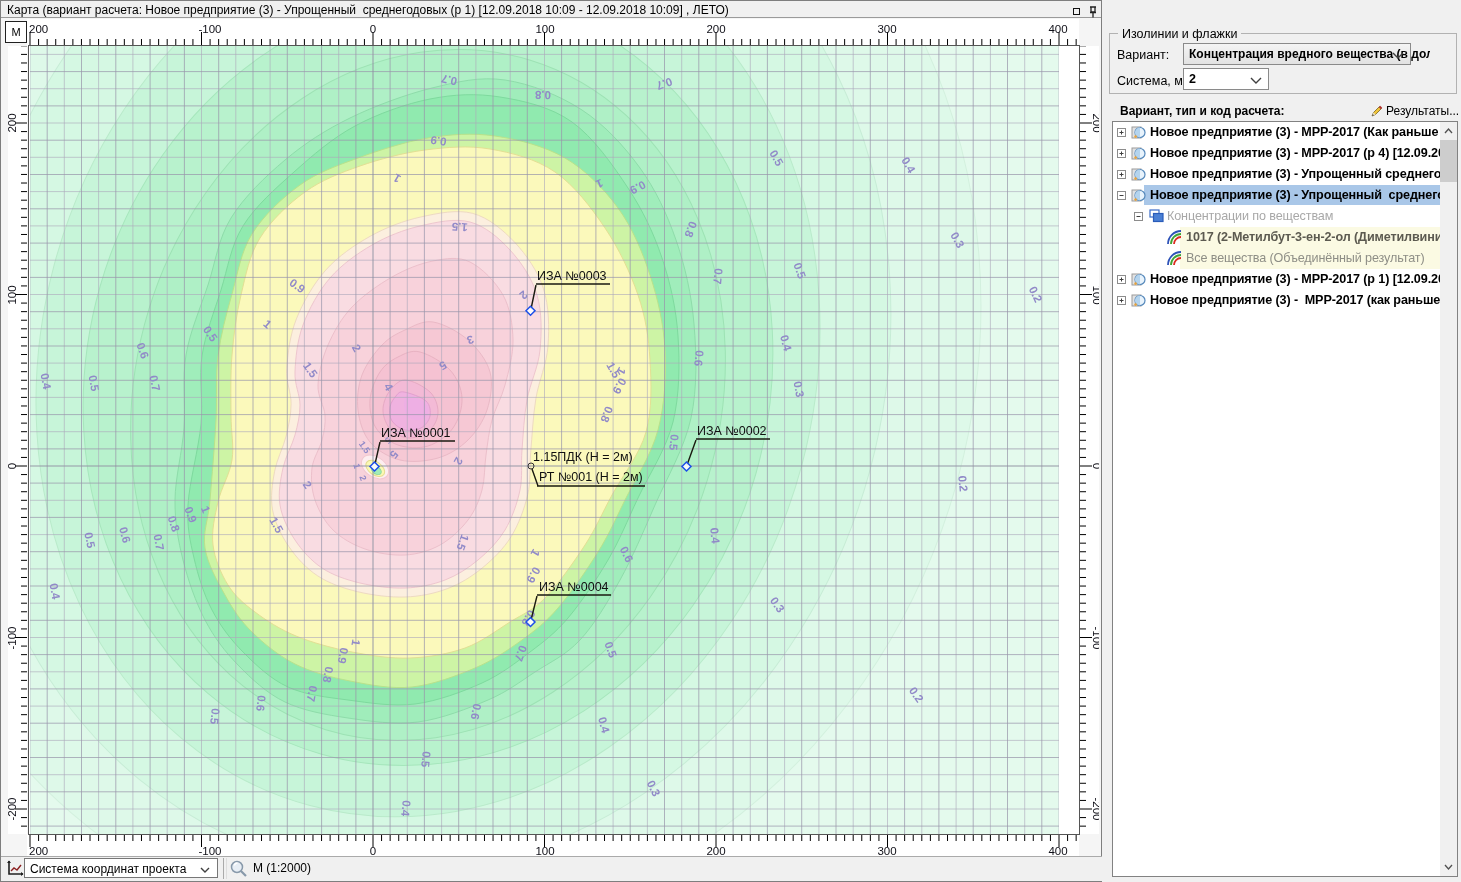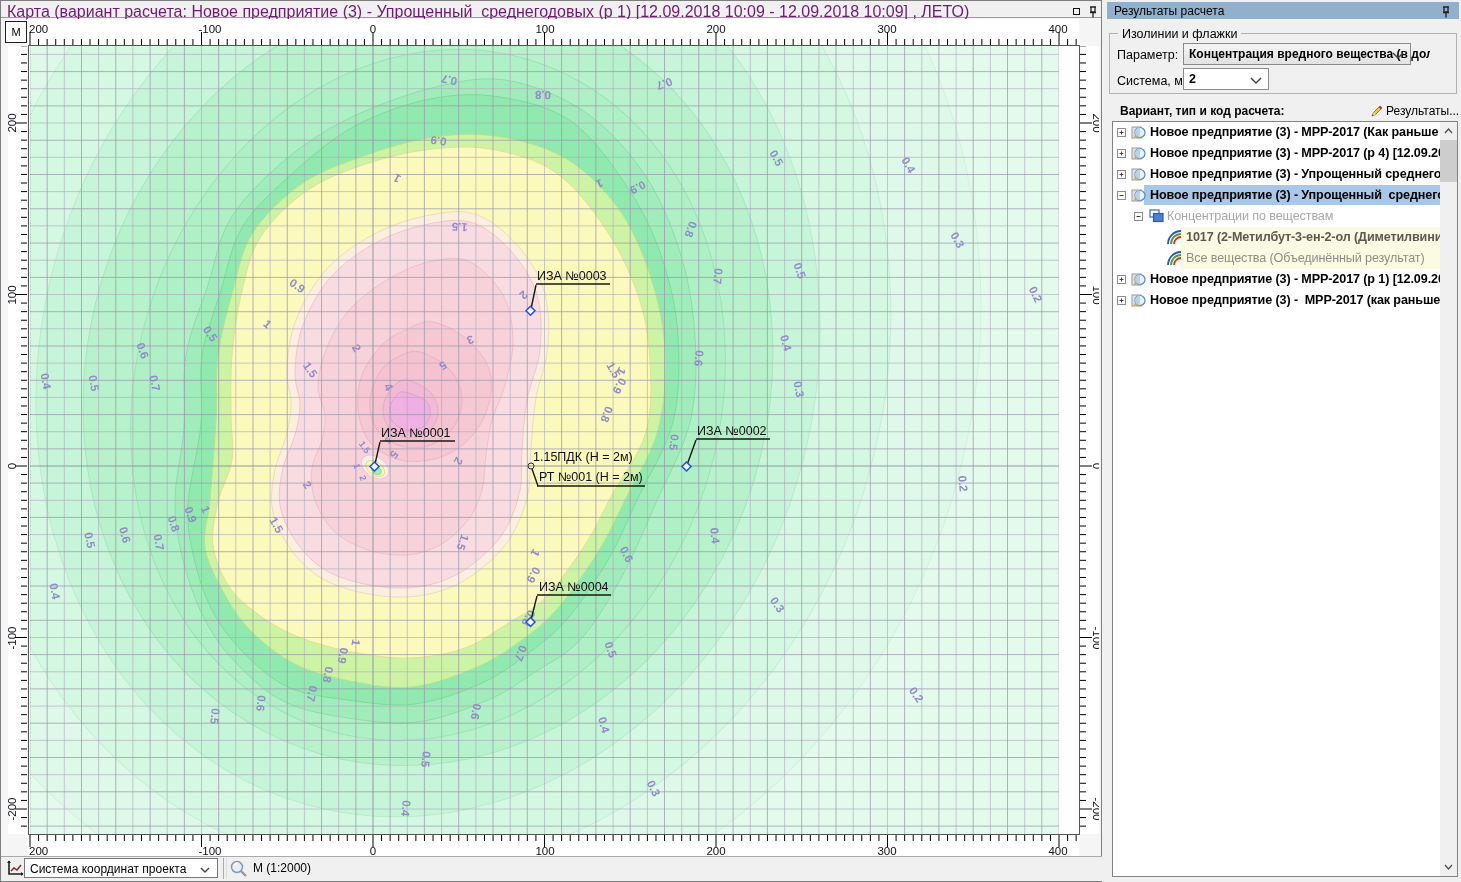--- a/index.html
+++ b/index.html
@@ -1,21 +1,21 @@
 <!DOCTYPE html>
 <html><head><meta charset="utf-8"><style>
 *{margin:0;padding:0;box-sizing:border-box}
 html,body{width:1461px;height:882px;overflow:hidden;background:#f0f0f0;font-family:"Liberation Sans",sans-serif}
 .trow{position:absolute;font-size:12.6px;letter-spacing:-0.12px;white-space:pre;color:#000}
 .trow.b{font-weight:bold}
 </style></head><body>
 
 <div style="position:absolute;left:0;top:0;width:1102px;height:882px;background:#f5f5f5;border:1px solid #7e7e7e">
   <div style="position:absolute;left:0px;top:0px;width:1100px;height:17px;background:#f0f0f0;border-bottom:1px solid #9a9a9a;">
-    <div style="position:absolute;left:6px;top:2px;font-size:16px;color:#701a75;white-space:pre">Карта (вариант расчета: Новое предприятие (3) - Упрощенный  среднегодовых (р 1) [12.09.2018 10:09 - 12.09.2018 10:09] , ЛЕТО)</div>
+    <div style="position:absolute;left:6px;top:2px;font-size:12px;color:#000000;white-space:pre">Карта (вариант расчета: Новое предприятие (3) - Упрощенный  среднегодовых (р 1) [12.09.2018 10:09 - 12.09.2018 10:09] , ЛЕТО)</div>
     <div style="position:absolute;left:1072px;top:7px;width:7px;height:7px;border:1.5px solid #101010"></div>
     <div style="position:absolute;left:1087px;top:3px"><svg width="10" height="12" viewBox="0 0 10 12">
           <path d="M2,1h6M3,1v5h4V1M2,6.5h6M5,6.5v5" stroke="#202020" stroke-width="1.3" fill="none"></path>
         </svg></div>
   </div>
 </div>
 <svg width="1050" height="788" viewBox="0 0 1050 788" style="position:absolute;left:29px;top:46px">
 <defs>
       <clipPath id="fld">
         <rect x="1" y="0" width="1029" height="788"></rect>
@@ -213,30 +213,24 @@
   <div style="position:absolute;left:225px;top:1px;width:1px;height:21px;background:#ddd"></div>
   <div style="position:absolute;left:228px;top:2px"><svg width="20" height="20" viewBox="0 0 20 20">
         <circle cx="8" cy="8" r="5.5" fill="#e8eef5" stroke="#8899aa" stroke-width="1.5"></circle>
         <path d="M12,12L17,17" stroke="#8899aa" stroke-width="2.2"></path>
         <path d="M5.5,6.5a3 3 0 0 1 3-2.5" stroke="#ffffff" stroke-width="1.4" fill="none"></path>
       </svg></div>
   <div style="position:absolute;left:252px;top:4px;font-size:12px">М (1:2000)</div>
 </div>
 
 <div style="position:absolute;left:1104px;top:0;width:357px;height:882px;background:#f0f0f0">
-  <div style="position:absolute;left:3px;top:2px;width:352px;height:17px;background:#92afcc">
-    <div style="position:absolute;left:7px;top:2px;font-size:12px;color:#000">Результаты расчета</div>
-    <div style="position:absolute;right:8px;top:2px"><svg width="10" height="12" viewBox="0 0 10 12">
-          <path d="M2,1h6M3,1v5h4V1M2,6.5h6M5,6.5v5" stroke="#202020" stroke-width="1.3" fill="none"></path>
-        </svg></div>
-  </div>
 
   <div style="position:absolute;left:5px;top:33px;width:348px;height:61px;border:1px solid #b2b2b2"></div>
   <div style="position:absolute;left:14px;top:27px;background:#f0f0f0;padding:0 4px;font-size:12.5px;font-weight:normal">Изолинии и флажки</div>
-  <div style="position:absolute;left:13px;top:48px;font-size:12.5px">Параметр:</div>
+  <div style="position:absolute;left:13px;top:48px;font-size:12.5px">Вариант:</div>
   <div style="position:absolute;left:79px;top:43px;width:228px;height:22px;background:linear-gradient(#f4f4f4,#e2e2e2);border:1px solid #8a8a8a">
     <div style="position:absolute;left:5px;top:3px;font-size:12px;font-weight:bold;white-space:pre;overflow:hidden;width:241px">Концентрация вредного вещества (в дол</div>
     <svg width="12" height="7" style="position:absolute;right:6px;top:8px">
         <path d="M1,1L6,6L11,1" stroke="#404040" stroke-width="1.4" fill="none"></path>
       </svg>
   </div>
   <div style="position:absolute;left:13px;top:74px;font-size:12.5px">Система, м:</div>
   <div style="position:absolute;left:79px;top:68px;width:86px;height:22px;background:#fff;border:1px solid #8a8a8a">
     <div style="position:absolute;left:5px;top:3px;font-size:12.5px;font-weight:bold">2</div>
     <svg width="12" height="7" style="position:absolute;right:6px;top:8px">

